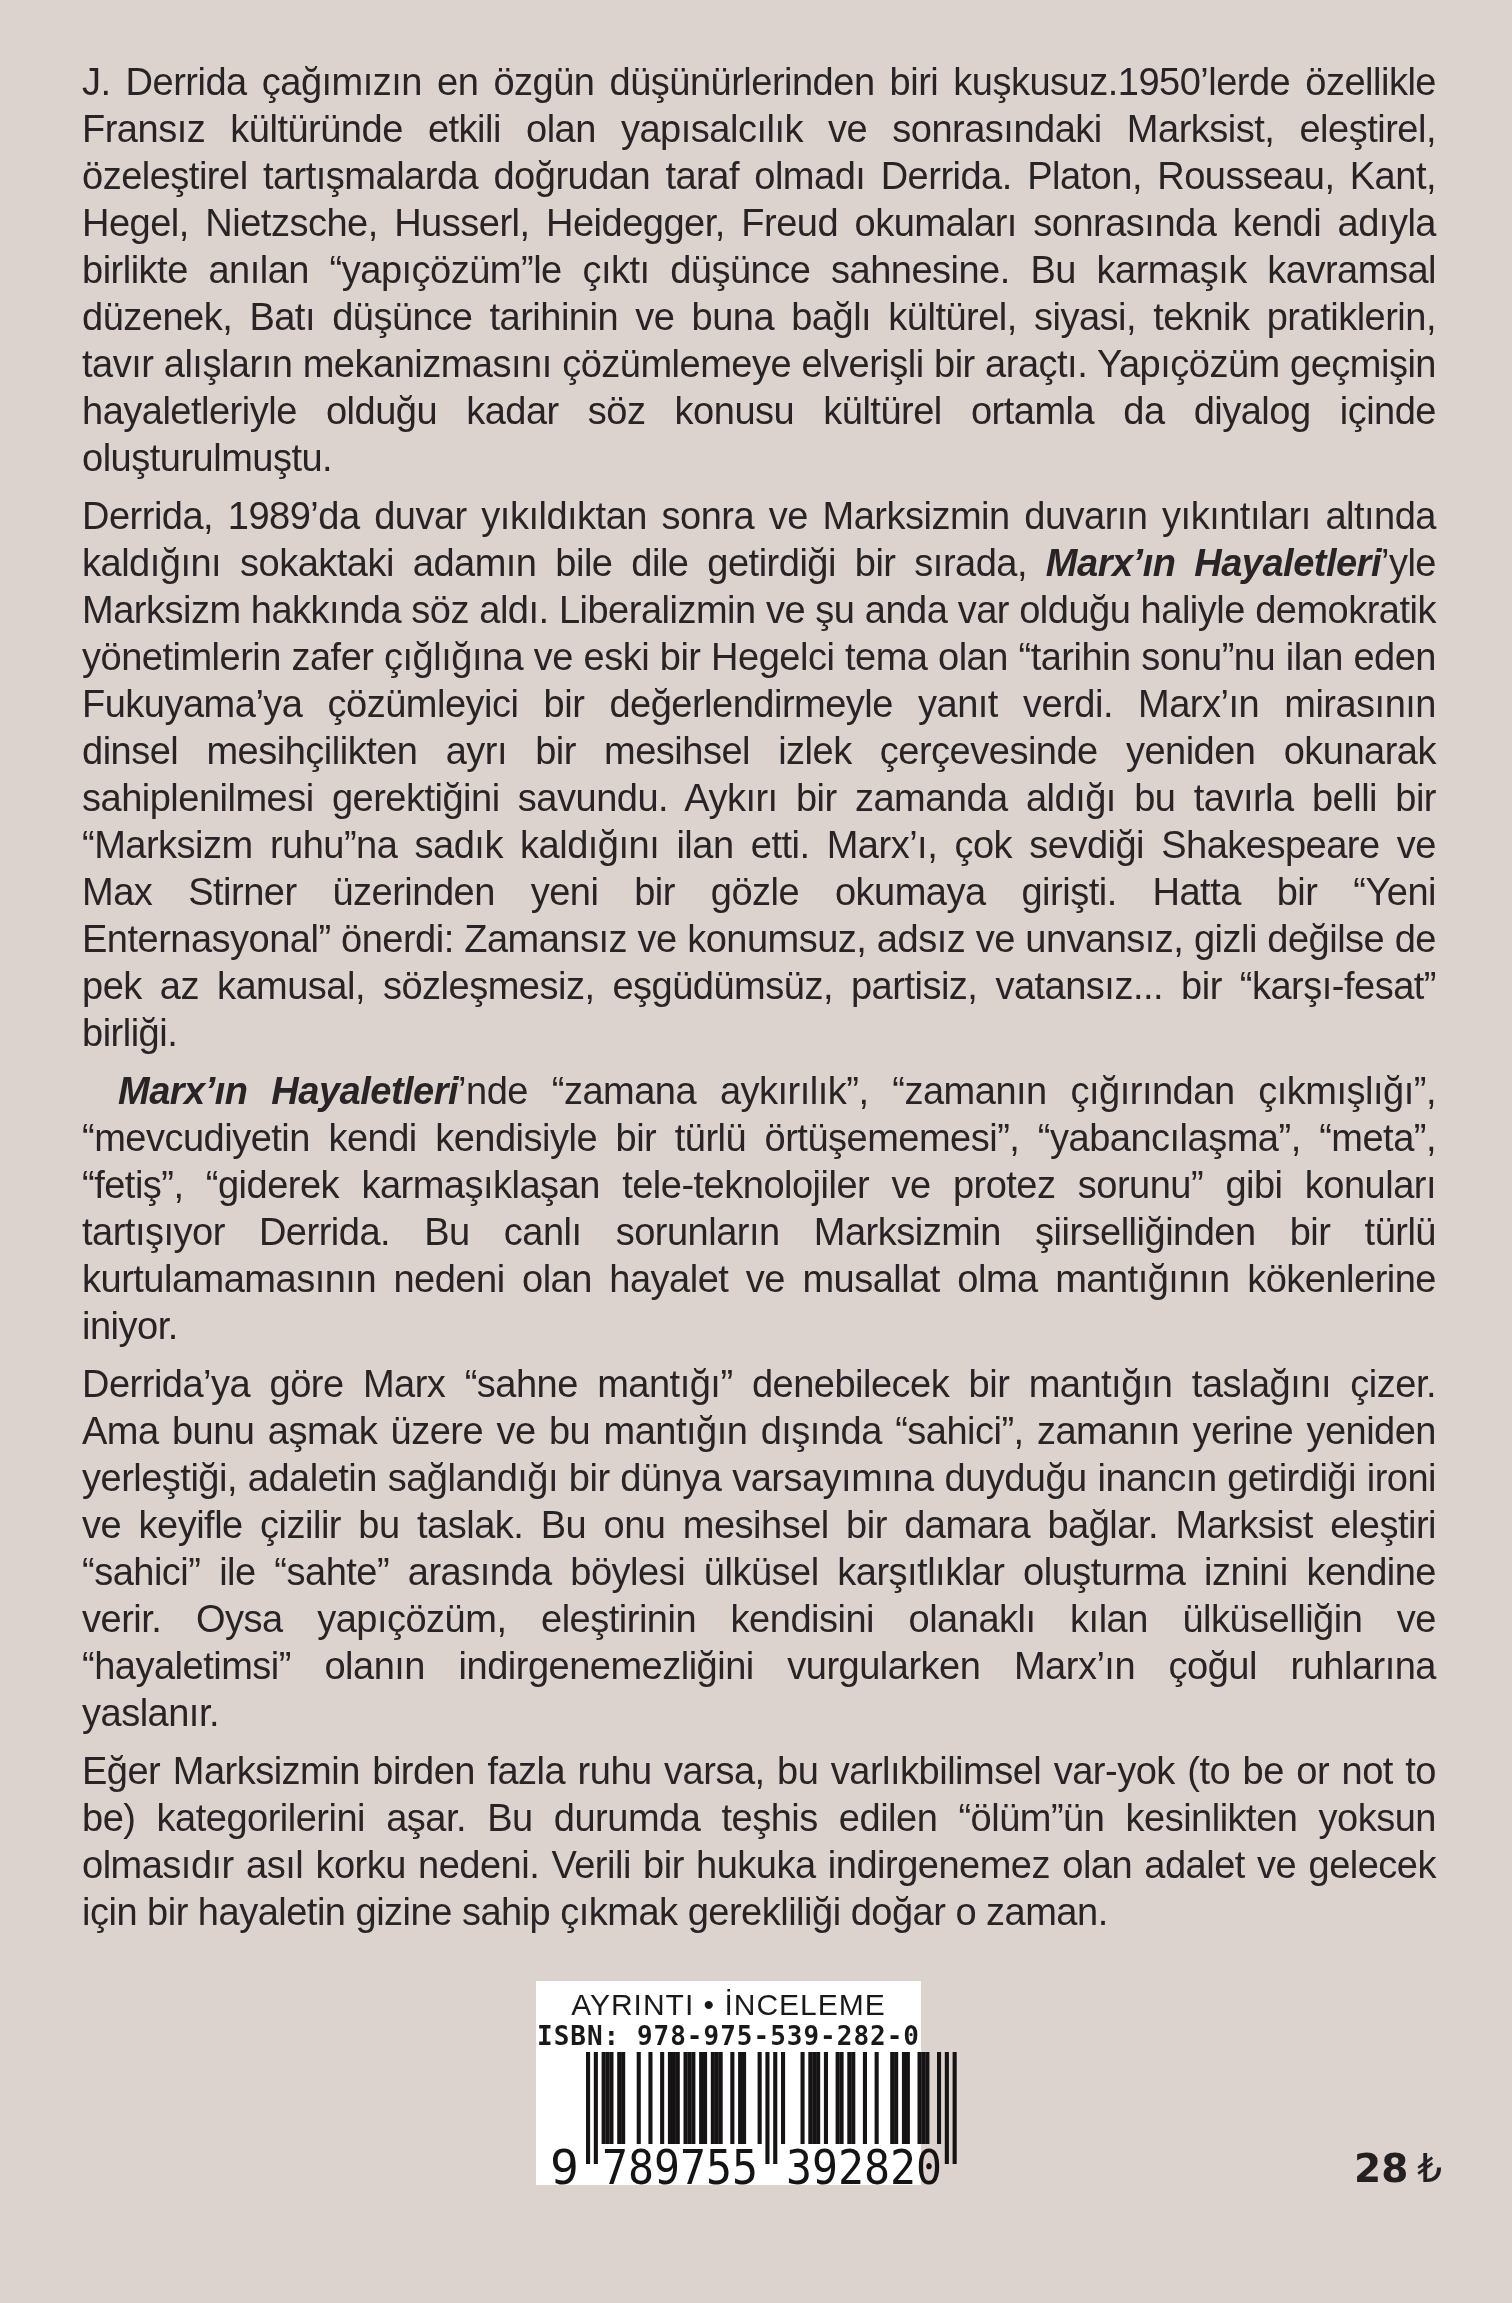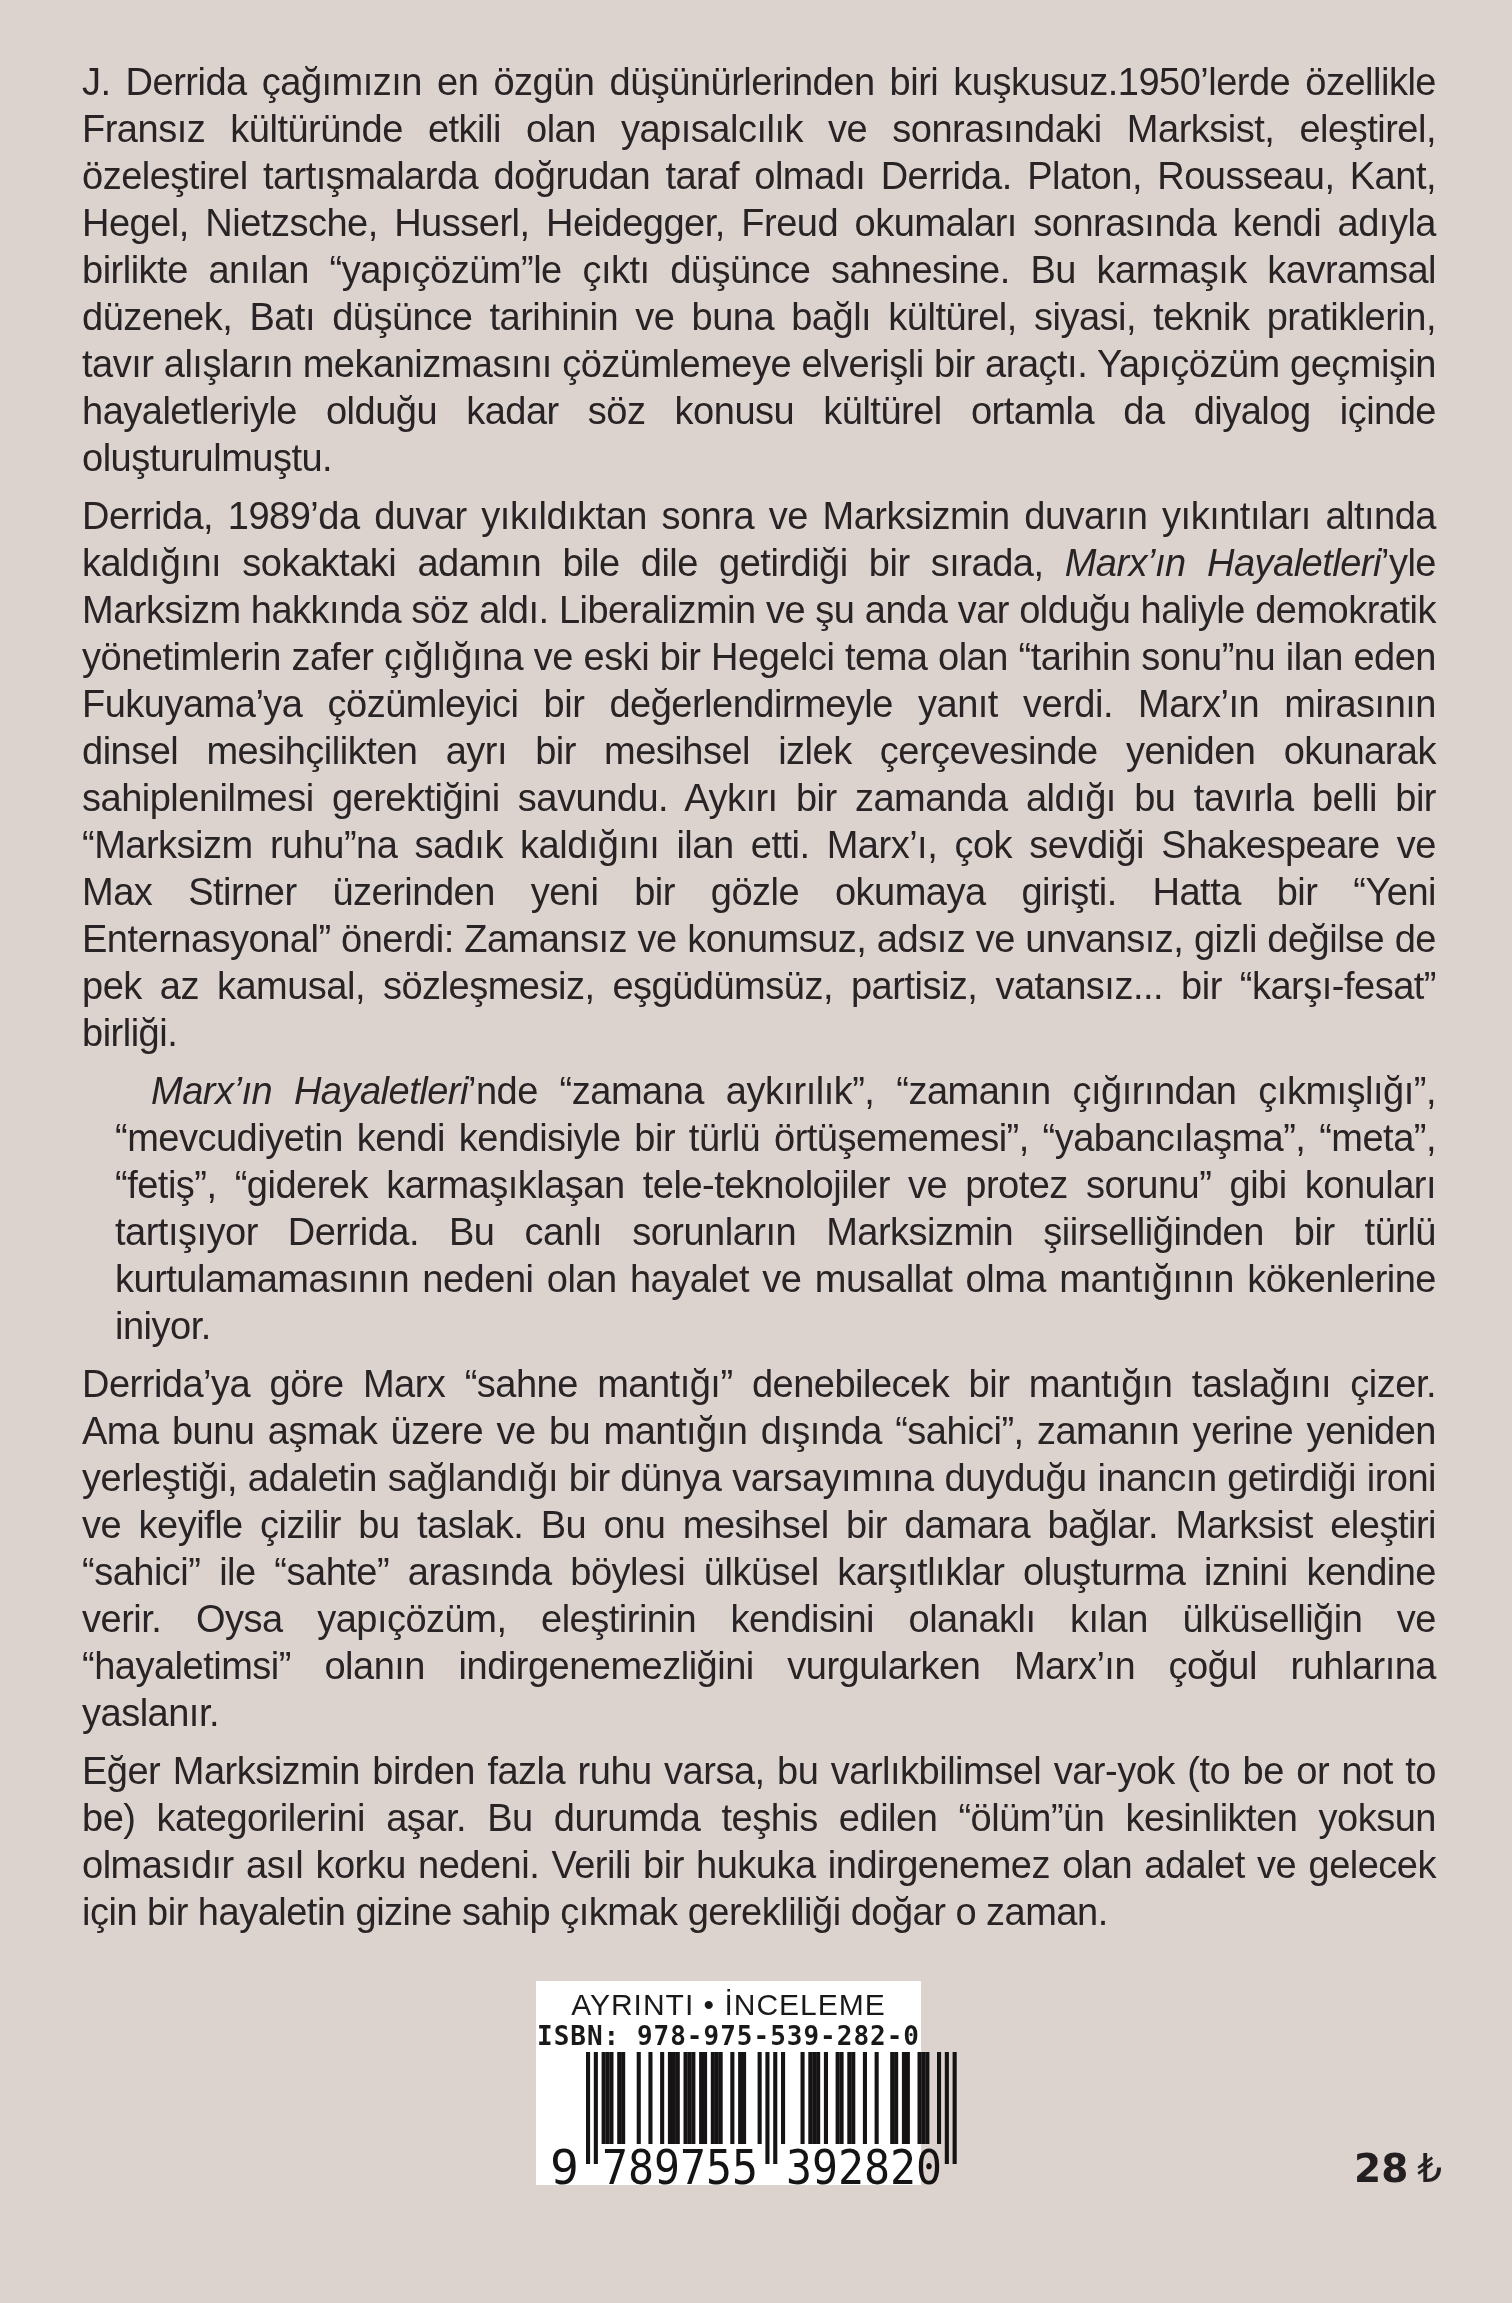--- a/index.html
+++ b/index.html
@@ -24,22 +24,22 @@
   }
   .text-block p {
     margin: 0 0 11px 0;
     font-size: 38px;
     line-height: 47px;
     letter-spacing: -0.5px;
     text-align: justify;
   }
   .text-block p:last-child { margin-bottom: 4px; }
   
-  .text-block p:nth-of-type(3) { text-indent: 36px; margin-left: 33px; }
-  .text-block em { font-style: italic; }
+  .text-block p:nth-of-type(3) { text-indent: 36px; }
+  .text-block em { font-style: italic; font-weight: bold; }
 
   
   .barcode-box {
     position: absolute;
     left: 536px;
     top: 1981px;
     width: 385px;
     height: 204px;
     background: #ffffff;
     text-align: center;

